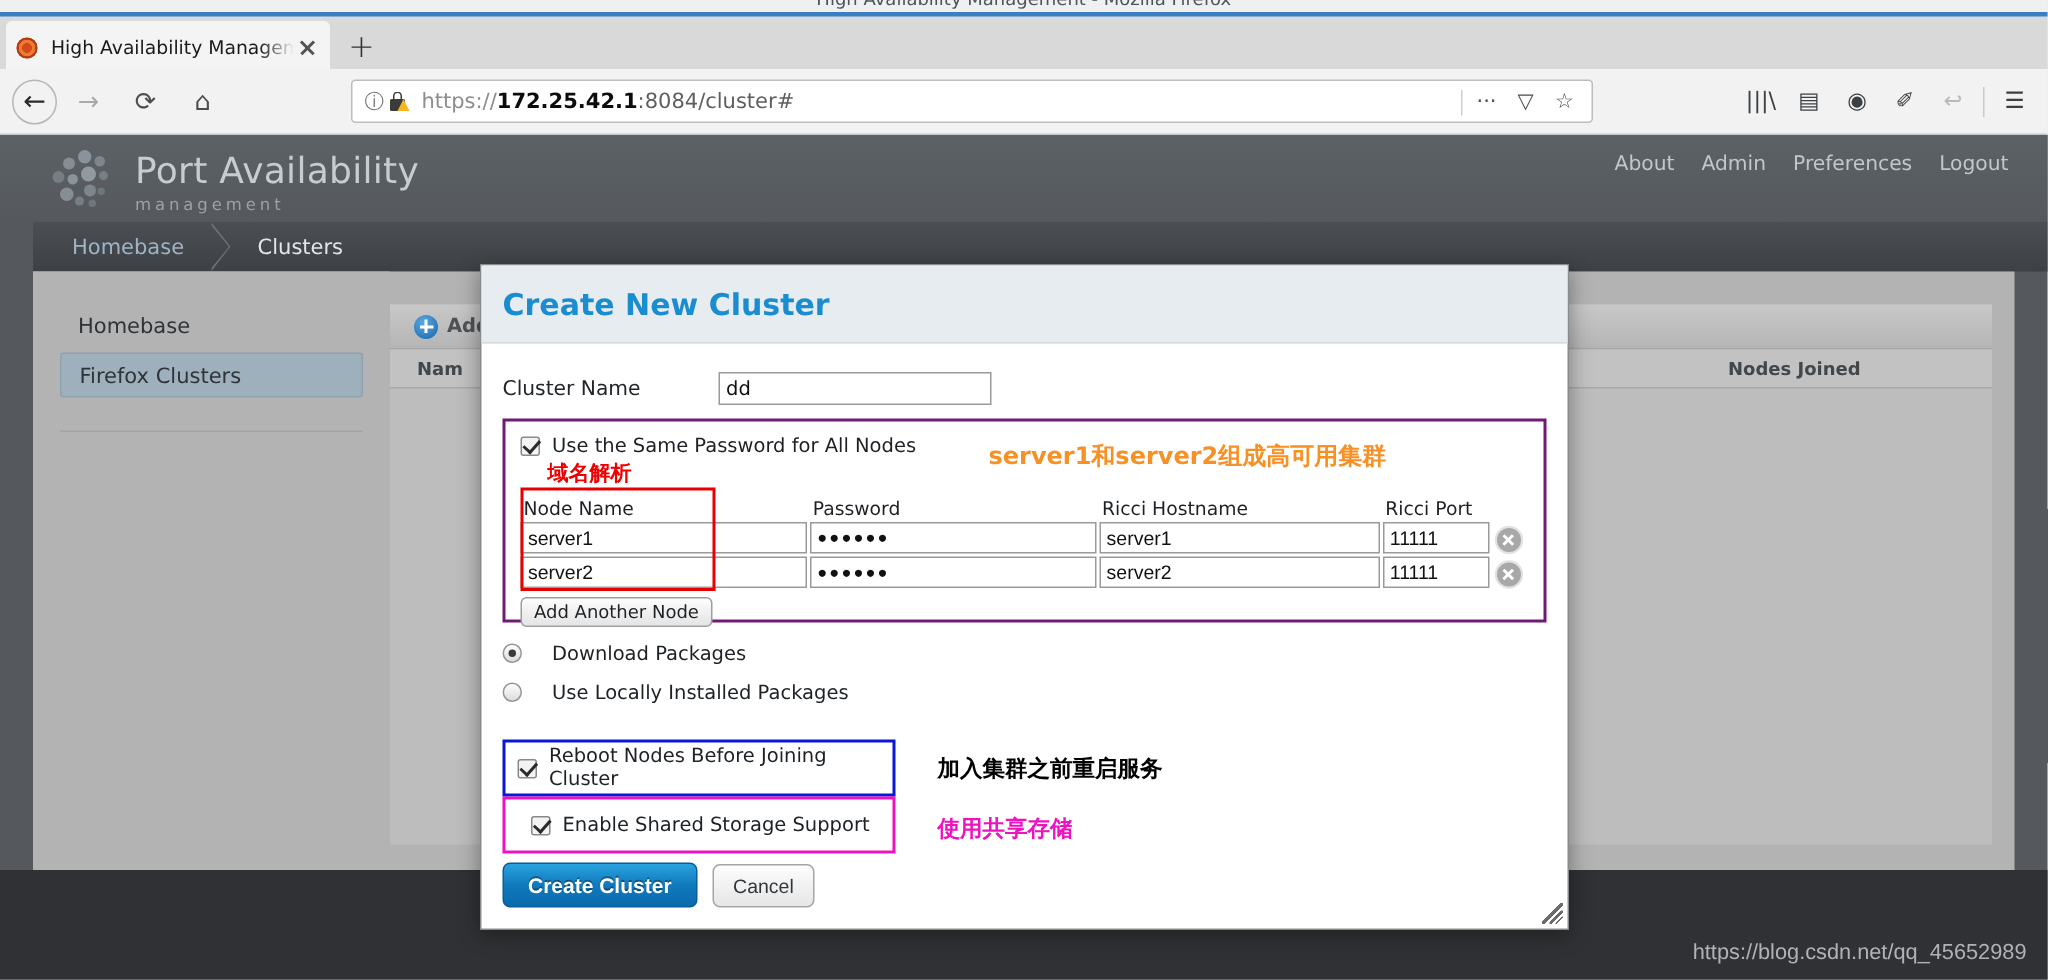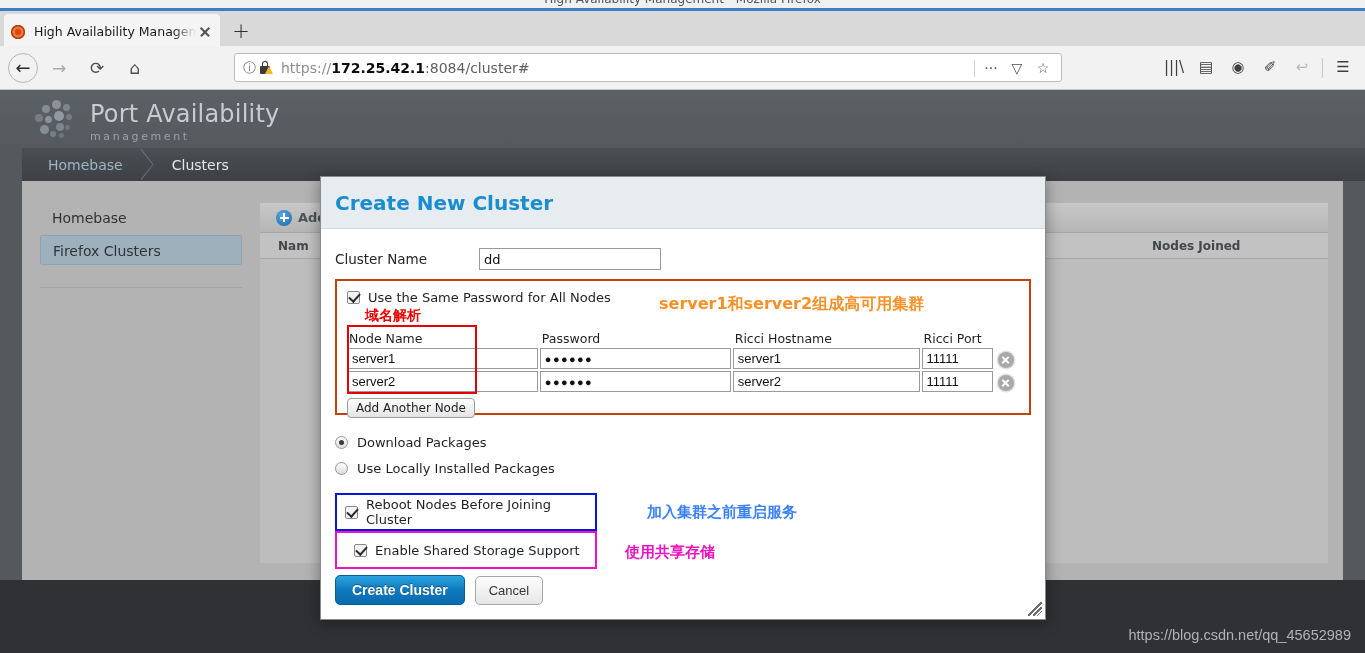--- a/index.html
+++ b/index.html
@@ -242,21 +242,21 @@
   .lbl { font-size: 13.5px; color: #22262a; }
   .lbl.cn { width: 144px; }
   .txtbox {
     border: 1px solid #9a9a9a; height: 22px; background: #fff;
     font-size: 13px; color: #111; padding: 0 4px; line-height: 20px;
     font-family: "DejaVu Sans", sans-serif;
   }
   #cluster-name-input { width: 182px; }
 
   .nodes-box {
-    border: 2px solid #c2410c; margin-top: 4px; padding: 9px 10px 10px 10px;
+    border: 2px solid #701a75; margin-top: 4px; padding: 9px 10px 10px 10px;
     position: relative; height: 136px;
   }
   .chk-row { display: flex; align-items: flex-start; }
   .cbx {
     width: 13px; height: 13px; border: 1px solid #8a8a8a; background: #f3f3f3;
     border-radius: 2px; position: relative; flex: 0 0 13px; margin-right: 8px;
     margin-top: 1px;
   }
   .cbx.checked:after {
     content: ""; position: absolute; left: 3px; top: -1px;
@@ -299,40 +299,40 @@
   }
 
   .btn-small {
     display: inline-block; font-size: 12px; color: #1d2125;
     background: linear-gradient(180deg, #fdfdfd, #e4e4e4);
     border: 1px solid #9c9c9c; border-radius: 4px;
     padding: 2px 8px; margin-top: 4px;
   }
 
   .radio-group { margin-top: 14px; }
-  .rad-row { display: flex; align-items: center; height: 26px; }
+  .rad-row { display: flex; align-items: flex-start; height: 26px; gap: 11px; }
   .rad {
     width: 13px; height: 13px; border-radius: 50%;
     border: 1px solid #959595;
     background: linear-gradient(180deg, #fefefe, #dcdcdc);
     margin-right: 9px; position: relative; flex: 0 0 13px;
   }
   .rad.sel:after {
     content: ""; position: absolute; left: 3px; top: 3px;
     width: 5px; height: 5px; border-radius: 50%; background: #3a3a3a;
   }
 
   .opt-box {
     border: 2px solid #0b16d8; width: 262px; height: 38px;
     display: flex; align-items: center; padding-left: 8px; margin-top: 12px;
   }
   .opt-box.magenta { border-color: #ed13c0; margin-top: 0; padding-left: 17px; }
 
   .anno-side { position: absolute; font-weight: bold; font-size: 15px; white-space: nowrap; }
-  .anno-side.blue { color: #3b82f6; left: 290px; top: 10px; margin-left: 22px; }
+  .anno-side.blue { color: #000000; left: 290px; top: 10px; }
   .anno-side.magenta { color: #ed13c0; left: 290px; top: 50px; }
 
   .modal-actions { position: absolute; left: 14px; bottom: 14px; display: flex; align-items: center; gap: 10px; }
   .btn-primary {
     background: linear-gradient(180deg, #2aa3e0 0%, #1079bd 50%, #0a6aae 100%);
     border: 1px solid #0a5d96; border-radius: 5px; color: #fff;
     font-size: 14px; font-weight: bold; padding: 6px 16px;
     text-shadow: 0 -1px 0 rgba(0,0,0,.35);
   }
   .btn-default {
@@ -419,20 +419,26 @@
         <i style="left:8px;top:27px;width:9px;height:9px;background:#868e95"></i>
         <i style="left:33px;top:27px;width:5px;height:5px;background:#6e767d"></i>
         <i style="left:18px;top:33px;width:6px;height:6px;background:#767e85"></i>
         <i style="left:27px;top:35px;width:5px;height:5px;background:#6e767d"></i>
       </span>
       <span class="logo-text">
         <span class="logo-title">Port Availability</span>
         <div class="logo-sub">management</div>
       </span>
     </div>
+    <div class="header-nav">
+      <a href="#">About</a>
+      <a href="#">Admin</a>
+      <a href="#">Preferences</a>
+      <a href="#">Logout</a>
+    </div>
   </div>
 
   <div class="breadcrumb">
     <span class="crumb first">Homebase</span>
     <span class="crumb-arrow"></span>
     <span class="crumb cur">Clusters</span>
   </div>
 
   <div class="content">
     <div class="sidebar">

